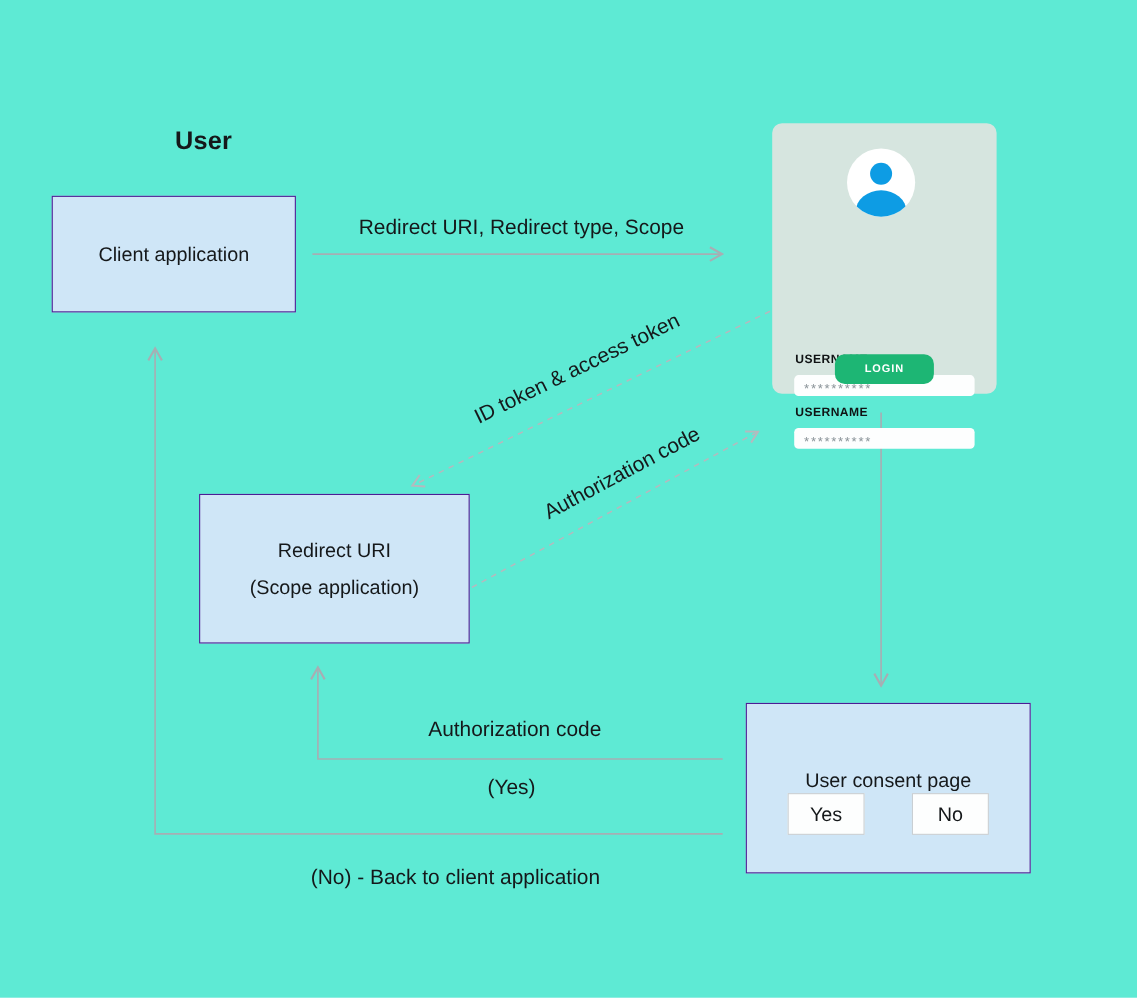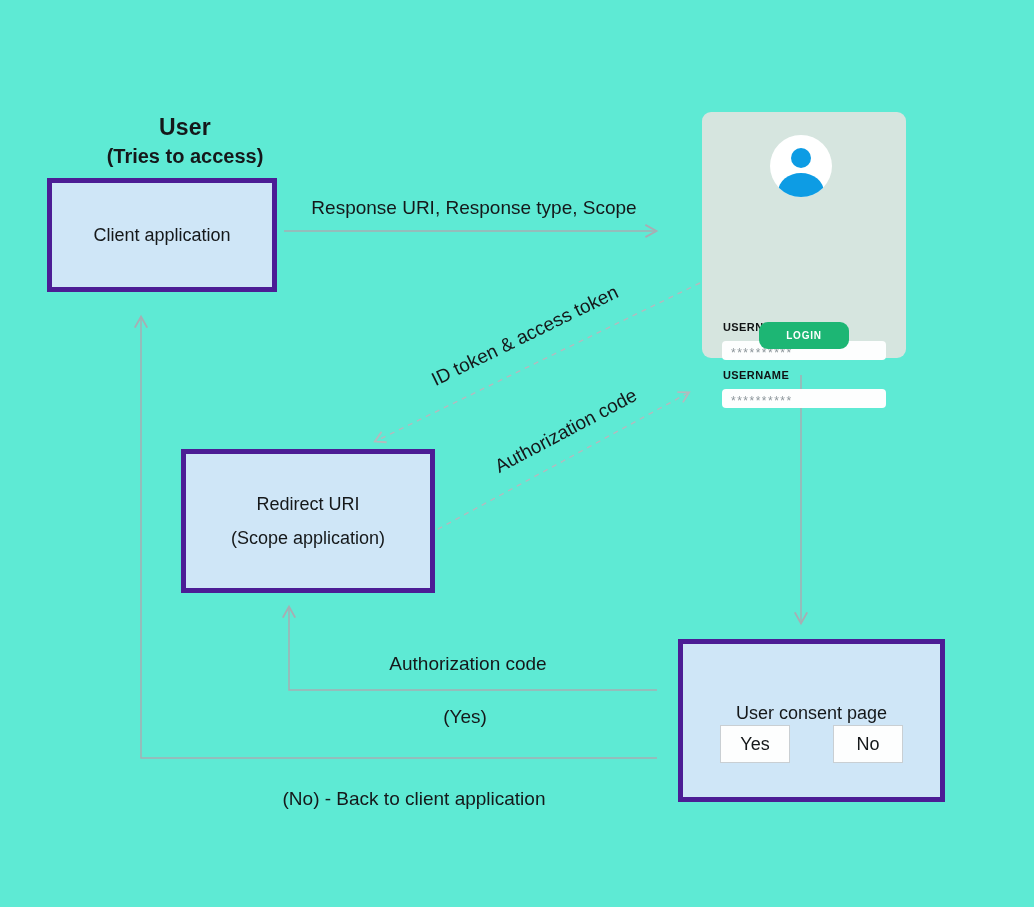--- a/index.html
+++ b/index.html
@@ -18,21 +18,21 @@
   .arrow-layer{position:absolute;left:0;top:0;pointer-events:none;}
 
   
   .user-heading{left:65px;top:114px;width:240px;text-align:center;}
   .user-heading .l1{font-size:23px;font-weight:600;letter-spacing:.2px;}
   .user-heading .l2{font-size:20px;font-weight:600;margin-top:4px;}
 
   
   .node{
     background:#cfe6f7;
-    border:5px solid #4c1d95;
+    border:1px solid #4c1d95;
     display:flex;align-items:center;justify-content:center;
     flex-direction:column;
     text-align:center;
   }
   .node-client{left:47px;top:178px;width:220px;height:104px;font-size:18px;}
   .node-redirect{left:181px;top:449px;width:244px;height:134px;font-size:18px;line-height:34px;}
   .node-consent{left:678px;top:639px;width:257px;height:153px;}
   .node-consent .title{font-size:18px;margin-top:-14px;}
   .consent-buttons{position:absolute;left:0;top:81px;width:100%;display:flex;justify-content:center;gap:43px;}
   .consent-btn{
@@ -105,28 +105,27 @@
 
     <line x1="801" y1="375" x2="801" y2="622" stroke="#a7aeb3" stroke-width="1.5" marker-end="url(#ah-solid)"></line>
 
     <polyline points="657,690 289,690 289,608" fill="none" stroke="#a7aeb3" stroke-width="1.5" marker-end="url(#ah-solid)"></polyline>
 
     <polyline points="657,758 141,758 141,318" fill="none" stroke="#a7aeb3" stroke-width="1.5" marker-end="url(#ah-solid)"></polyline>
   </svg>
 
   <div class="abs user-heading">
     <div class="l1">User</div>
-    <div class="l2">(Tries to access)</div>
   </div>
 
   <div class="abs node node-client">
     <span>Client application</span>
   </div>
 
-  <div class="abs flow-label lbl-request">Response URI, Response type, Scope</div>
+  <div class="abs flow-label lbl-request">Redirect URI, Redirect type, Scope</div>
 
   <div class="abs login-card">
     <div class="avatar">
       <div class="head"></div>
       <div class="torso"></div>
     </div>
     <div class="field-label lab-username">USERNAME</div>
     <div class="field fld-username">**********</div>
     <div class="field-label lab-password">USERNAME</div>
     <div class="field fld-password">**********</div>

